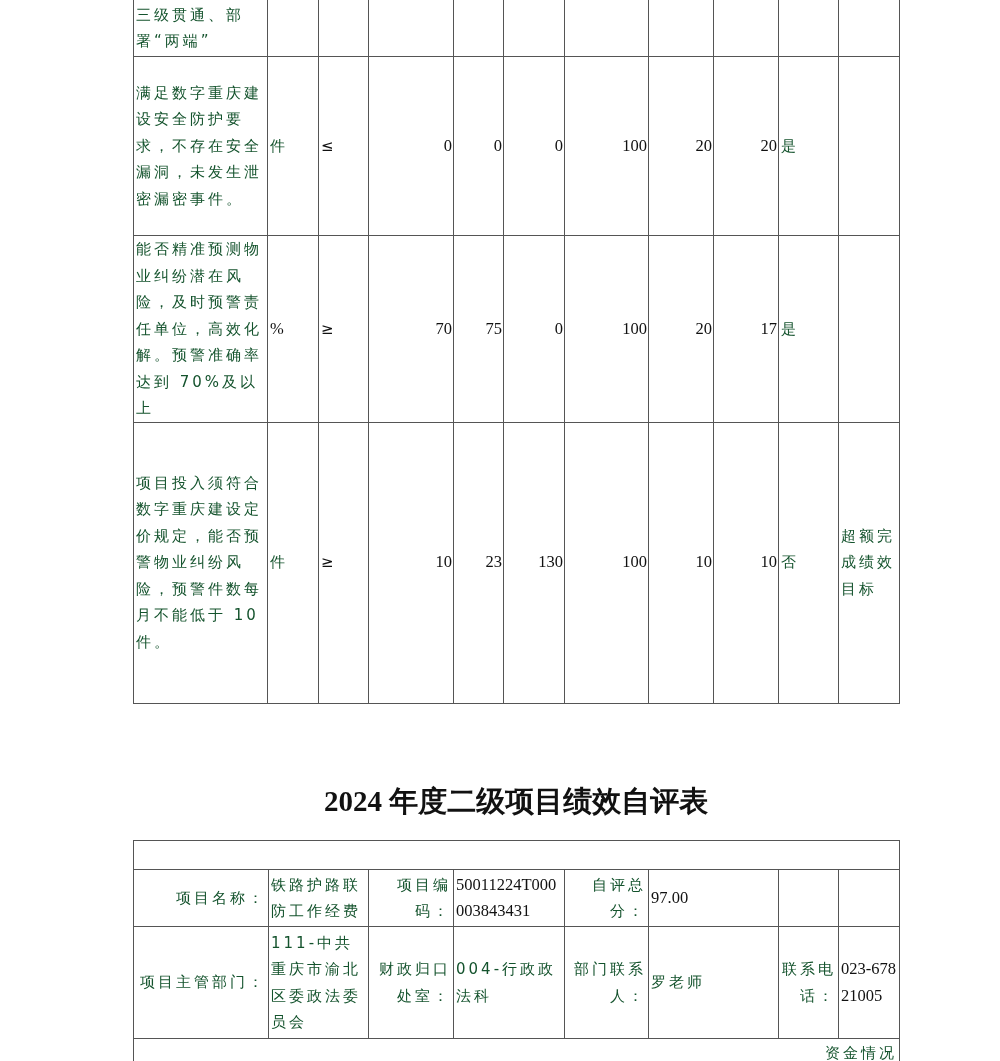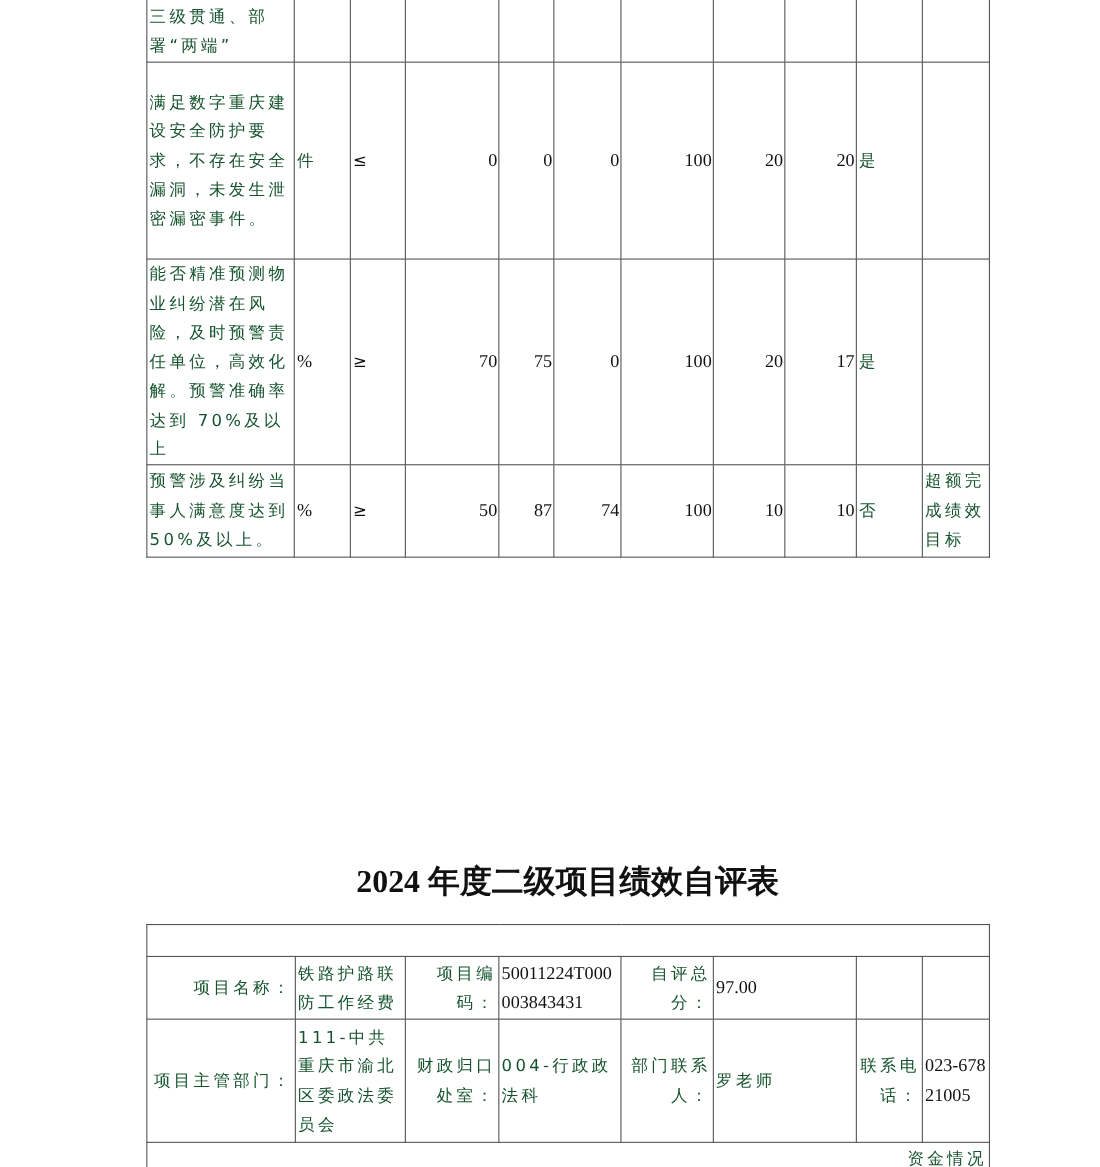--- a/index.html
+++ b/index.html
@@ -69,27 +69,27 @@
       <td class="sym">≥</td>
       <td class="num">70</td>
       <td class="num">75</td>
       <td class="num">0</td>
       <td class="num">100</td>
       <td class="num">20</td>
       <td class="num">17</td>
       <td class="cjk">是</td>
       <td class="cjk"></td>
     </tr>
-    <tr style="height:84px">
-      <td class="cjk">预警涉及纠纷当事人满意度达到50%及以上。</td>
-      <td class="latin">%</td>
+    <tr style="height:281px">
+      <td class="cjk">项目投入须符合数字重庆建设定价规定，能否预警物业纠纷风险，预警件数每月不能低于 10 件。</td>
+      <td class="cjk">件</td>
       <td class="sym">≥</td>
-      <td class="num">50</td>
-      <td class="num">87</td>
-      <td class="num">74</td>
+      <td class="num">10</td>
+      <td class="num">23</td>
+      <td class="num">130</td>
       <td class="num">100</td>
       <td class="num">10</td>
       <td class="num">10</td>
       <td class="cjk">否</td>
       <td class="cjk">超额完成绩效目标</td>
     </tr>
   </tbody>
 </table>
 
 <div id="doc-title">2024 年度二级项目绩效自评表</div>

